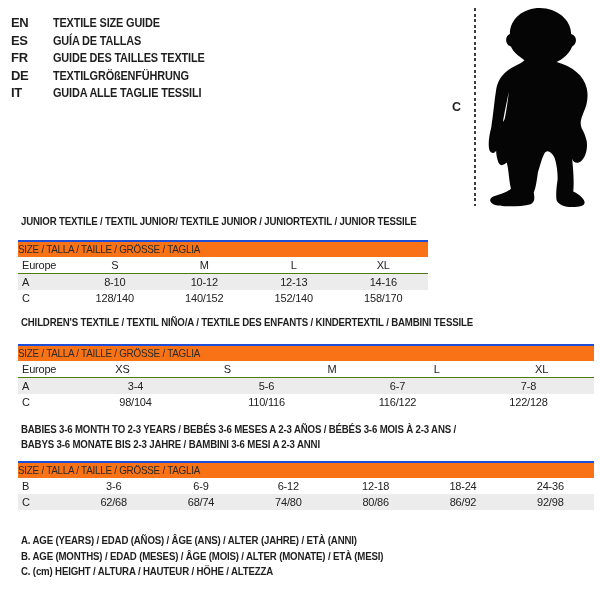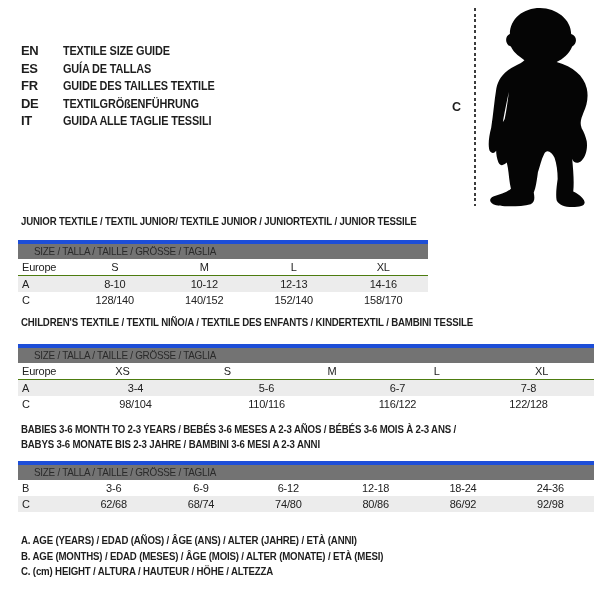--- a/index.html
+++ b/index.html
@@ -2,36 +2,36 @@
 <html><head>
 <meta charset="utf-8">
 <style>
   html,body{margin:0;padding:0;}
   body{width:600px;height:600px;background:#ffffff;font-family:"Liberation Sans",sans-serif;color:#1e1e1e;overflow:hidden;}
   .page{position:relative;width:600px;height:600px;background:#fff;}
   .scale{display:inline-block;transform:scaleX(0.84);transform-origin:0 50%;white-space:nowrap;}
   .scale9{display:inline-block;transform:scaleX(0.9);transform-origin:0 50%;white-space:nowrap;}
 
   
-  .lang-list{position:absolute;left:21px;top:14px;margin-top:28px;}
+  .lang-list{position:absolute;left:11px;top:14px;}
   .lang-row{display:flex;height:17.5px;line-height:17.5px;}
   .lang-code{width:42px;font-weight:bold;font-size:13px;letter-spacing:-0.3px;}
   .lang-label{font-weight:bold;font-size:13px;letter-spacing:-0.2px;}
 
   
   .dash-line{position:absolute;left:474px;top:8px;width:2px;height:198px;
     background:repeating-linear-gradient(to bottom,#3c3c3c 0 3px,transparent 3px 5.6px);}
   .c-label{position:absolute;left:452px;top:100px;font-weight:bold;font-size:12.5px;}
   .baby{position:absolute;left:486px;top:6px;width:108px;height:203px;}
 
   
   .tbl-title{position:absolute;left:21px;font-weight:bold;font-size:11.5px;letter-spacing:-0.2px;line-height:15px;}
   .tbl{position:absolute;left:18px;}
-  .thead{height:15px;line-height:15px;background:#737373;border-top:4px solid #1d4ed8;
-    padding-left:16px;font-size:11px;color:#2a2a2a;letter-spacing:-0.3px;}
+  .thead{height:15px;line-height:15px;background:#f97316;border-top:2px solid #1d4ed8;
+    padding-left:0;font-size:11px;color:#2a2a2a;letter-spacing:-0.3px;}
   .trow{display:flex;height:16px;line-height:16px;font-size:11px;color:#222;letter-spacing:-0.2px;}
   .trow.alt{background:#ececec;}
   .trow.sep{border-bottom:1px solid #4d7c0f;}
   .rlabel{width:48px;padding-left:4px;}
   .cell{flex:1;text-align:center;}
 
   
   .legend{position:absolute;left:21px;top:533px;}
   .legend-line{font-weight:bold;font-size:11.5px;letter-spacing:-0.2px;line-height:15.7px;display:block;}
 </style>

